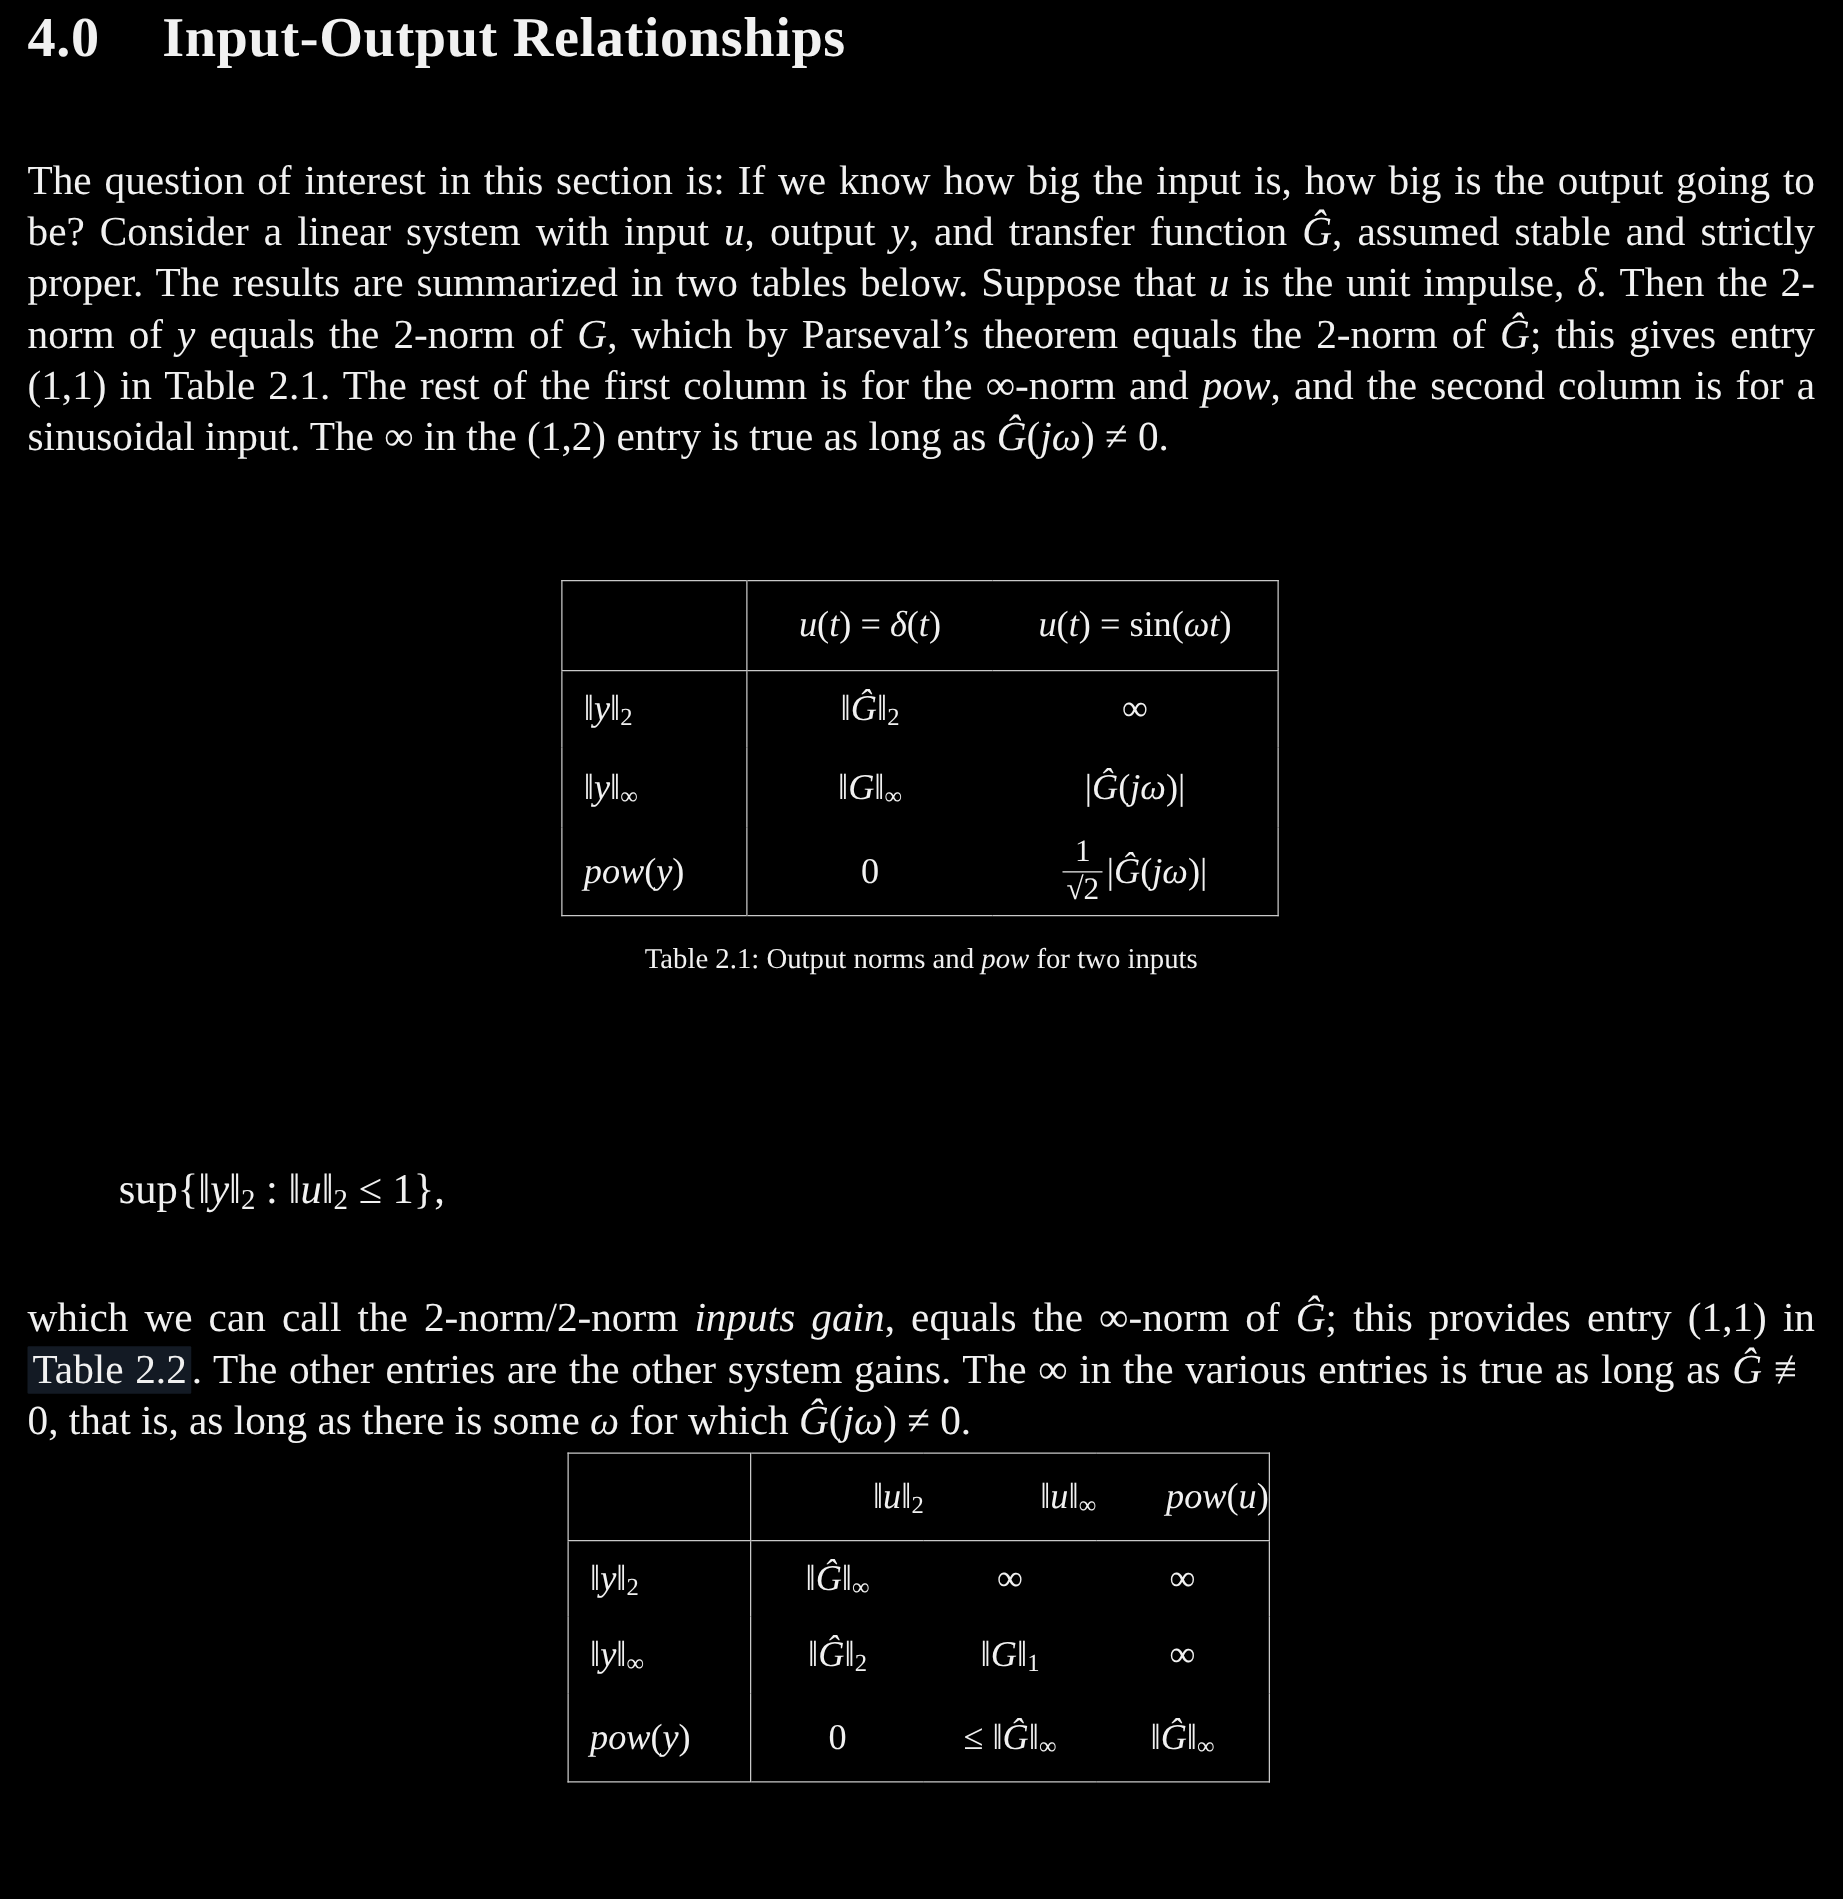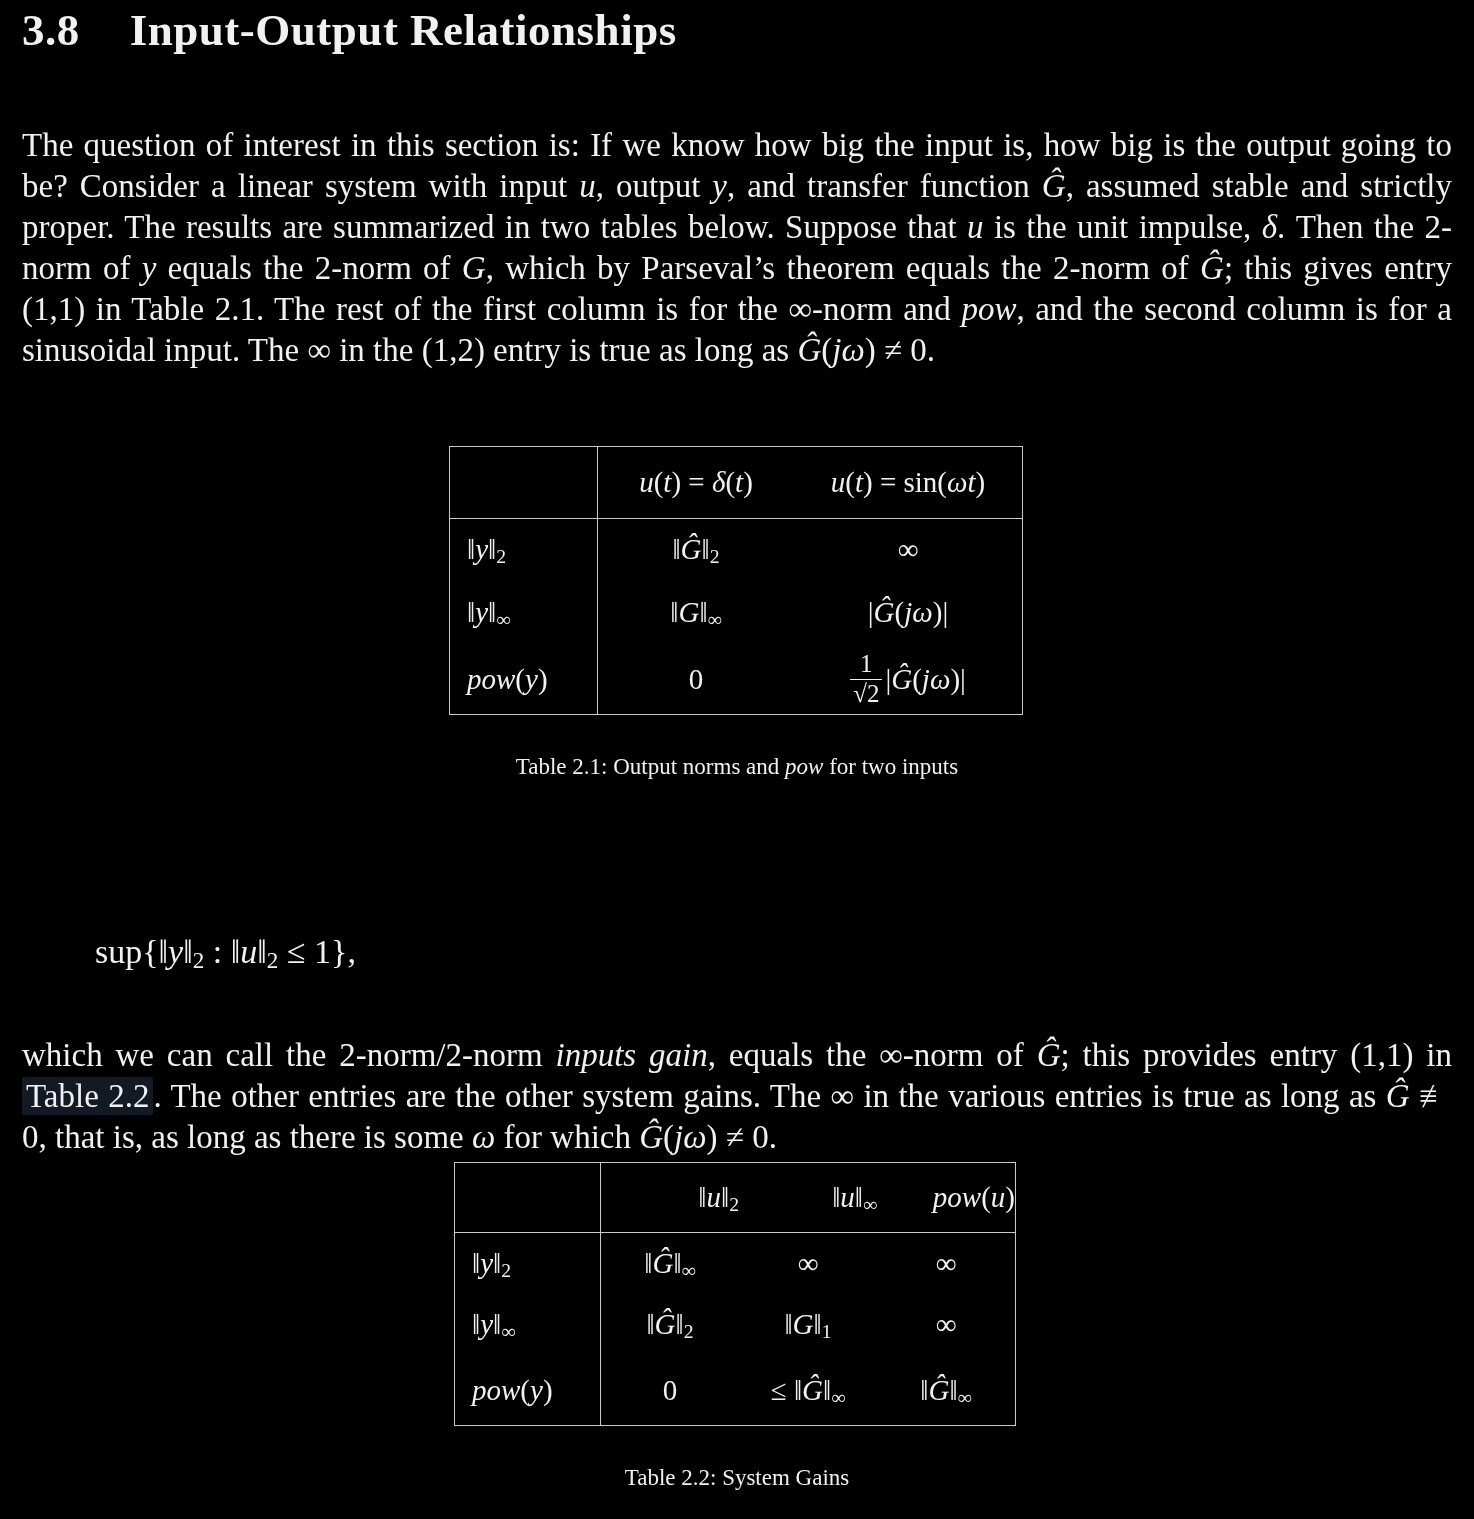--- a/index.html
+++ b/index.html
@@ -40,21 +40,21 @@
   #cap2{top:1459px;}
   i{font-style:italic;}
   sub{font-size:0.68em;position:relative;top:0.22em;vertical-align:baseline;line-height:0;}
   .hl{background:var(--hl);padding:1px 4px;border-radius:1px;cursor:pointer;}
   .tbl table{
     border-collapse:collapse;
     color:var(--fg);
     font-size:29px;
   }
   .tbl{background:var(--bg);}
-  #t1{left:449px;top:446px;}
+  #t1{left:449px;top:464px;}
   #t2{left:454px;top:1162px;}
   .tbl table{border:1.5px solid var(--border);}
   .tbl th,.tbl td{font-weight:normal;padding:0;vertical-align:middle;}
   .lbl{
     border-right:1.5px solid var(--border);
     text-align:left;padding-left:17px !important;padding-right:10px !important;
   }
   tr.head th{border-bottom:1.5px solid var(--border);}
   .c{text-align:center;}
   
@@ -81,21 +81,21 @@
   .frac .num{display:block;padding:0 3px;}
   .frac .den{display:block;border-top:1.5px solid var(--fg);padding:0 3px;}
   .fracline{display:inline-block;vertical-align:middle;}
 </style>
 </head>
 <body>
 
 <div class="page">
 
   <h1 class="abs heading">
-    <span>3.8</span>
+    <span>4.0</span>
     <span>Input-Output Relationships</span>
   </h1>
 
   <p id="p1" class="abs para">The question of interest in this section is: If we know how big the input is, how big is the output going to be? Consider a linear system with input <i>u</i>, output <i>y</i>, and transfer function <i>Ĝ</i>, assumed stable and strictly proper. The results are summarized in two tables below. Suppose that <i>u</i> is the unit impulse, <i>δ</i>. Then the 2-norm of <i>y</i> equals the 2-norm of <i>G</i>, which by Parseval’s theorem equals the 2-norm of <i>Ĝ</i>; this gives entry (1,1) in Table 2.1. The rest of the first column is for the ∞-norm and <i>pow</i>, and the second column is for a sinusoidal input. The ∞ in the (1,2) entry is true as long as <i>Ĝ</i>(<i>jω</i>) ≠ 0.</p>
 
   <div id="t1" class="abs tbl">
     <table>
       <tbody>
           <tr class="head">
         <th class="lbl"></th>
@@ -157,15 +157,14 @@
       <tr class="r3">
         <td class="lbl"><i>pow</i>(<i>y</i>)</td>
         <td class="c">0</td>
         <td class="c">≤ ‖<i>Ĝ</i>‖<sub>∞</sub></td>
         <td class="c">‖<i>Ĝ</i>‖<sub>∞</sub></td>
       </tr>
     </tbody>
       </table>
   </div>
 
-  <div id="cap2" class="abs caption">Table 2.2: System Gains</div>
 
 </div>
 
 </body></html>

